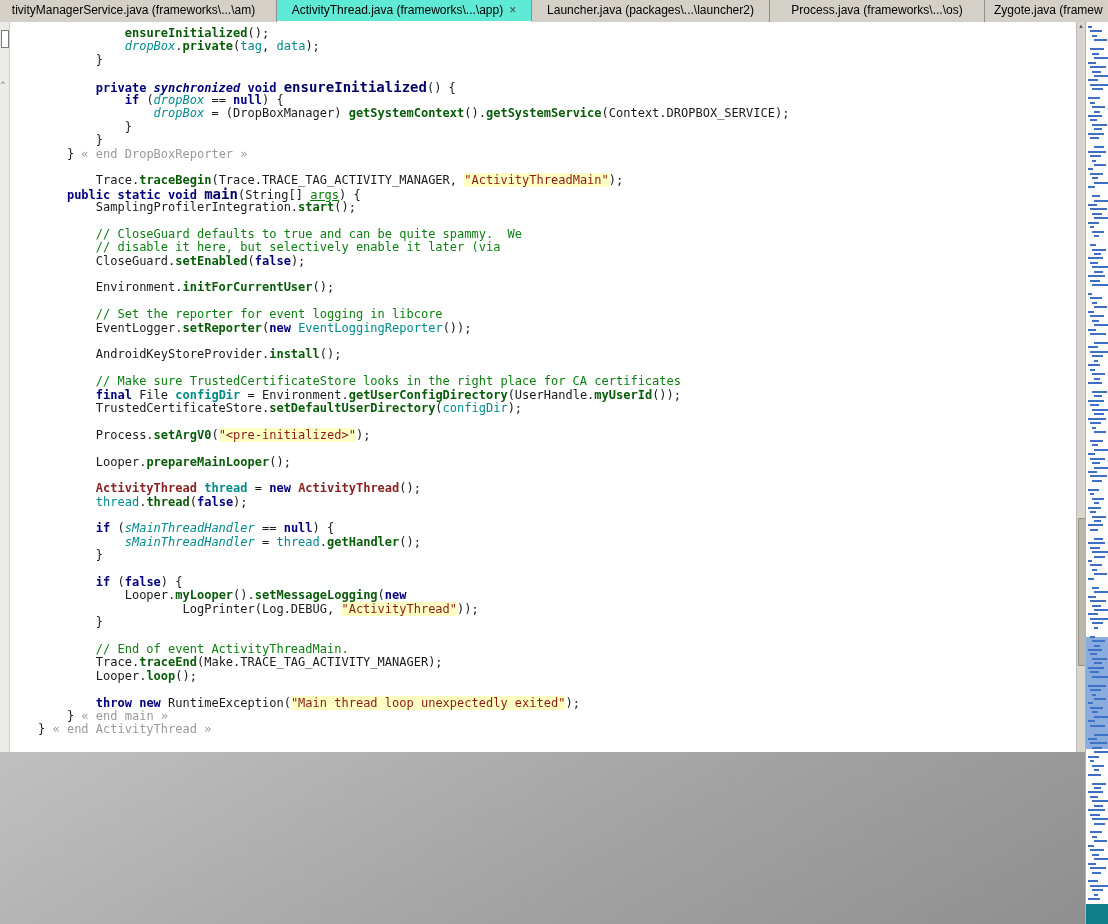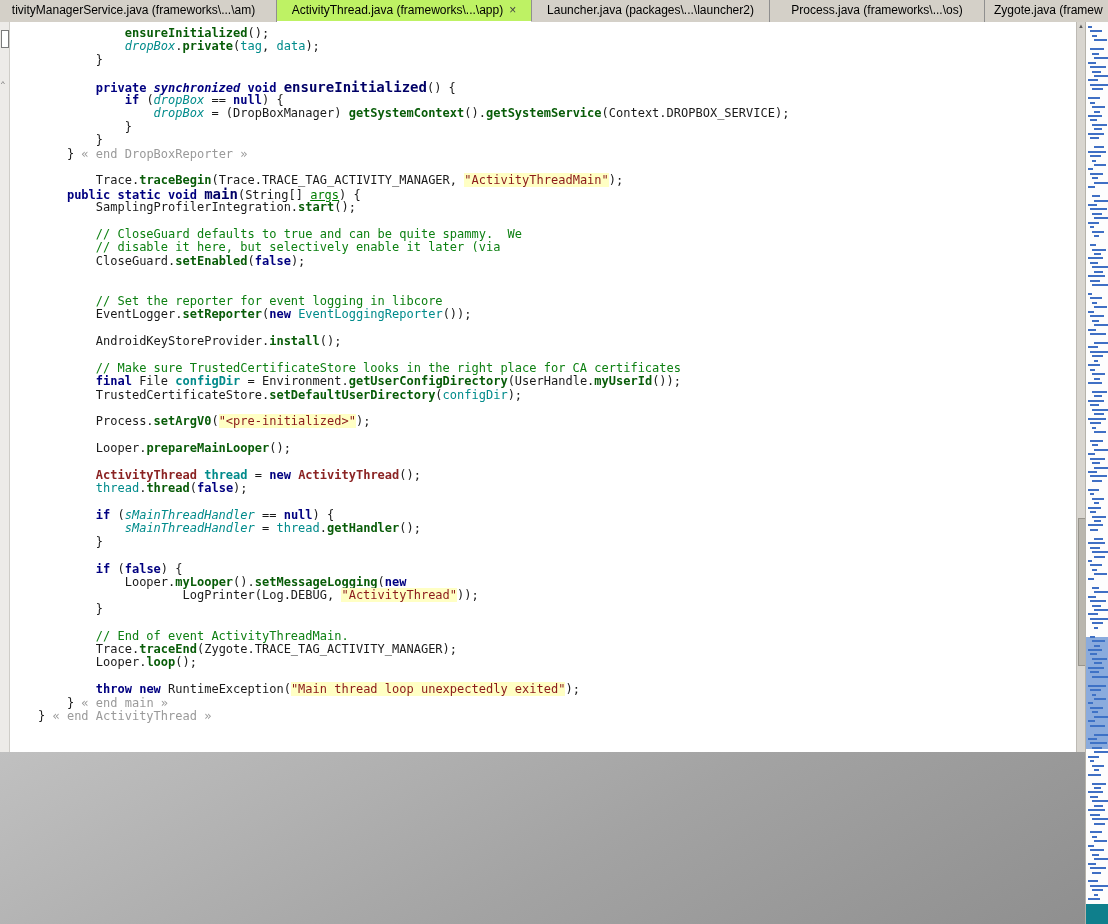--- a/index.html
+++ b/index.html
@@ -12,21 +12,21 @@
     position:absolute;left:0;top:0;width:1108px;height:22px;
     background:#d4d0c8;display:flex;box-sizing:border-box;
     border-bottom:1px solid #9a9a9a;
   }
   .tab{
     height:22px;line-height:21px;font-size:12px;color:#000;
     border-right:1px solid #8f8f8f;padding:0 9px;white-space:nowrap;
     overflow:hidden;box-sizing:border-box;text-align:center;flex:none;
     background:#d4d0c8;cursor:default;
   }
-  .tab.active{background:#bef264;border-bottom:1px solid #ffffff;}
+  .tab.active{background:#5eead4;border-bottom:1px solid #ffffff;}
   .tab .close{margin-left:6px;color:#444;font-size:12px;}
   
   .leftstrip{
     position:absolute;left:0;top:22px;width:10px;height:730px;
     background:#edebe8;border-right:1px solid #cfcdc8;box-sizing:border-box;
   }
   .margin-box{position:absolute;left:1px;top:8px;width:6px;height:16px;background:#fff;border:1px solid #7a7a7a;}
   .margin-caret{position:absolute;left:1px;top:58px;font-size:8px;color:#666;line-height:8px;}
   
   .editor{
@@ -109,20 +109,21 @@
     <div class="cl"><span>    } </span><span class="t-scope">« end DropBoxReporter »</span></div>
     <div class="cl"></div>
     <div class="cl"><span>        Trace.</span><span class="t-call">traceBegin</span><span>(Trace.TRACE_TAG_ACTIVITY_MANAGER, </span><span class="t-s">"ActivityThreadMain"</span><span>);</span></div>
     <div class="cl"><span>    </span><span class="t-k">public static void </span><span class="t-def">main</span><span>(String[] </span><span class="t-par">args</span><span>) {</span></div>
     <div class="cl"><span>        SamplingProfilerIntegration.</span><span class="t-call">start</span><span>();</span></div>
     <div class="cl"></div>
     <div class="cl"><span>        </span><span class="t-c">// CloseGuard defaults to true and can be quite spammy.  We</span></div>
     <div class="cl"><span>        </span><span class="t-c">// disable it here, but selectively enable it later (via</span></div>
     <div class="cl"><span>        CloseGuard.</span><span class="t-call">setEnabled</span><span>(</span><span class="t-k">false</span><span>);</span></div>
     <div class="cl"></div>
+    <div class="cl"><span>        Environment.</span><span class="t-call">initForCurrentUser</span><span>();</span></div>
     <div class="cl"></div>
     <div class="cl"><span>        </span><span class="t-c">// Set the reporter for event logging in libcore</span></div>
     <div class="cl"><span>        EventLogger.</span><span class="t-call">setReporter</span><span>(</span><span class="t-k">new </span><span class="t-v">EventLoggingReporter</span><span>());</span></div>
     <div class="cl"></div>
     <div class="cl"><span>        AndroidKeyStoreProvider.</span><span class="t-call">install</span><span>();</span></div>
     <div class="cl"></div>
     <div class="cl"><span>        </span><span class="t-c">// Make sure TrustedCertificateStore looks in the right place for CA certificates</span></div>
     <div class="cl"><span>        </span><span class="t-k">final</span><span> File </span><span class="t-vb">configDir</span><span> = Environment.</span><span class="t-call">getUserConfigDirectory</span><span>(UserHandle.</span><span class="t-call">myUserId</span><span>());</span></div>
     <div class="cl"><span>        TrustedCertificateStore.</span><span class="t-call">setDefaultUserDirectory</span><span>(</span><span class="t-v">configDir</span><span>);</span></div>
     <div class="cl"></div>
@@ -136,21 +137,21 @@
     <div class="cl"><span>        </span><span class="t-k">if</span><span> (</span><span class="t-vi">sMainThreadHandler</span><span> == </span><span class="t-k">null</span><span>) {</span></div>
     <div class="cl"><span>            </span><span class="t-vi">sMainThreadHandler</span><span> = </span><span class="t-v">thread</span><span>.</span><span class="t-call">getHandler</span><span>();</span></div>
     <div class="cl"><span>        }</span></div>
     <div class="cl"></div>
     <div class="cl"><span>        </span><span class="t-k">if</span><span> (</span><span class="t-k">false</span><span>) {</span></div>
     <div class="cl"><span>            Looper.</span><span class="t-call">myLooper</span><span>().</span><span class="t-call">setMessageLogging</span><span>(</span><span class="t-k">new</span></div>
     <div class="cl"><span>                    LogPrinter(Log.DEBUG, </span><span class="t-s">"ActivityThread"</span><span>));</span></div>
     <div class="cl"><span>        }</span></div>
     <div class="cl"></div>
     <div class="cl"><span>        </span><span class="t-c">// End of event ActivityThreadMain.</span></div>
-    <div class="cl"><span>        Trace.</span><span class="t-call">traceEnd</span><span>(Zygote.TRACE_TAG_ACTIVITY_MANAGER);</span></div>
+    <div class="cl"><span>        Trace.</span><span class="t-call">traceEnd</span><span>(Make.TRACE_TAG_ACTIVITY_MANAGER);</span></div>
     <div class="cl"><span>        Looper.</span><span class="t-call">loop</span><span>();</span></div>
     <div class="cl"></div>
     <div class="cl"><span>        </span><span class="t-k">throw</span><span> </span><span class="t-k">new</span><span> RuntimeException(</span><span class="t-s">"Main thread loop unexpectedly exited"</span><span>);</span></div>
     <div class="cl"><span>    } </span><span class="t-scope">« end main »</span></div>
     <div class="cl"><span>} </span><span class="t-scope">« end ActivityThread »</span></div>
   </div>
 
 <div class="vscroll">
   <div class="arrow">▲</div>
   <div class="thumb"></div>

